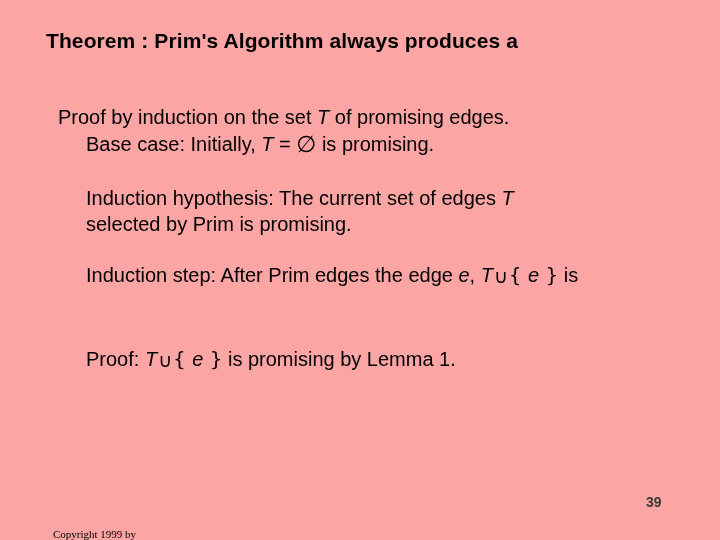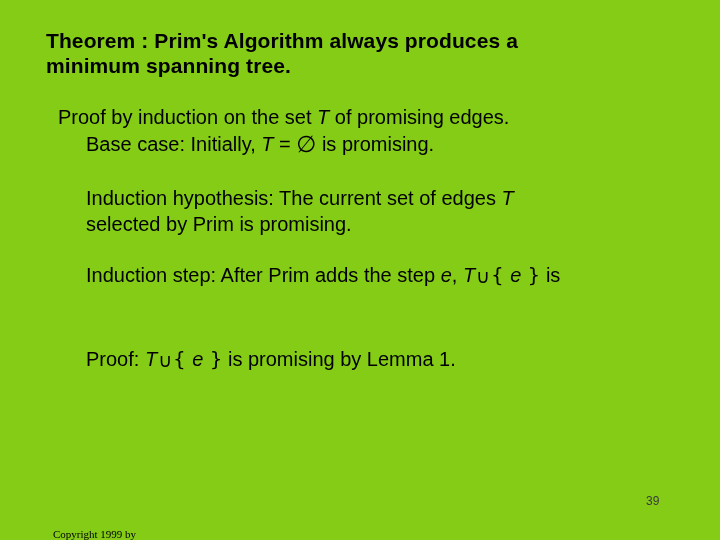--- a/index.html
+++ b/index.html
@@ -12,21 +12,21 @@
     height: 540px;
     position: relative;
     overflow: hidden;
     font-family: "Liberation Sans", sans-serif;
     color: #000000;
     -webkit-font-smoothing: none;
   }
   .slide {
     position: absolute;
     inset: 0;
-    background: #84cc16;
+    background: #fca5a5;
   }
   .blk {
     position: absolute;
     color: #000000;
   }
   
   #theorem {
     left: 46px;
     top: 28px;
     width: 610px;
@@ -93,22 +93,23 @@
     font-family: "Liberation Serif", serif;
     font-size: 11px;
     line-height: 13px;
     color: #000000;
     margin-top: 36px;
   }
   #page-number {
     left: 646px;
     top: 494px;
     font-family: "Liberation Sans", sans-serif;
-    font-size: 12px;
+    font-size: 14px;
     color: #3a3a3a;
+    font-weight: bold;
   }
   .it {
     font-style: italic;
   }
   .sym {
     font-family: "DejaVu Sans", sans-serif;
     font-style: normal;
     font-weight: normal;
   }
   .emptyset {
@@ -129,36 +130,35 @@
   .nowrap { white-space: nowrap; text-align: center; }
 </style>
 </head>
 <body>
 
 <div class="slide">
 
   <div class="blk" id="theorem">
     <span>Theorem : Prim's Algorithm always produces a</span>
     <br>
-    <span>minimum spanning tree.</span>
   </div>
 
   <div class="blk" id="ind-hyp">
     <span><span>Induction hypothesis:  The current set of edges </span><span class="it">T</span></span>
     <br>
     <span>selected by Prim is promising.</span>
   </div>
 
   <div class="blk" id="proof-intro">
     <span><span>Proof by induction on the set </span><span class="it">T</span><span> of promising edges.</span></span>
     <span class="sub"><span>Base case: Initially, </span><span class="it">T</span><span> = </span><span class="emptyset">∅</span><span> is promising.</span></span>
   </div>
 
   <div class="blk" id="ind-step">
-    <span><span>Induction step: After Prim adds the step </span><span class="it">e</span><span>, </span><span class="nowrap"><span class="it">T</span><span class="cup">∪</span><span class="sym">{ </span><span class="it">e</span><span class="sym"> }</span></span><span> is</span></span>
+    <span><span>Induction step: After Prim edges the edge </span><span class="it">e</span><span>, </span><span class="nowrap"><span class="it">T</span><span class="cup">∪</span><span class="sym">{ </span><span class="it">e</span><span class="sym"> }</span></span><span> is</span></span>
     <br>
   </div>
 
   <div class="blk" id="lemma-proof">
     <span>Proof: </span><span class="nowrap"><span class="it">T</span><span class="cup">∪</span><span class="sym">{ </span><span class="it">e</span><span class="sym"> }</span></span><span> is promising by Lemma 1.</span>
   </div>
 
 
   <div class="blk" id="copyright">
     <span>Copyright 1999 by</span>

